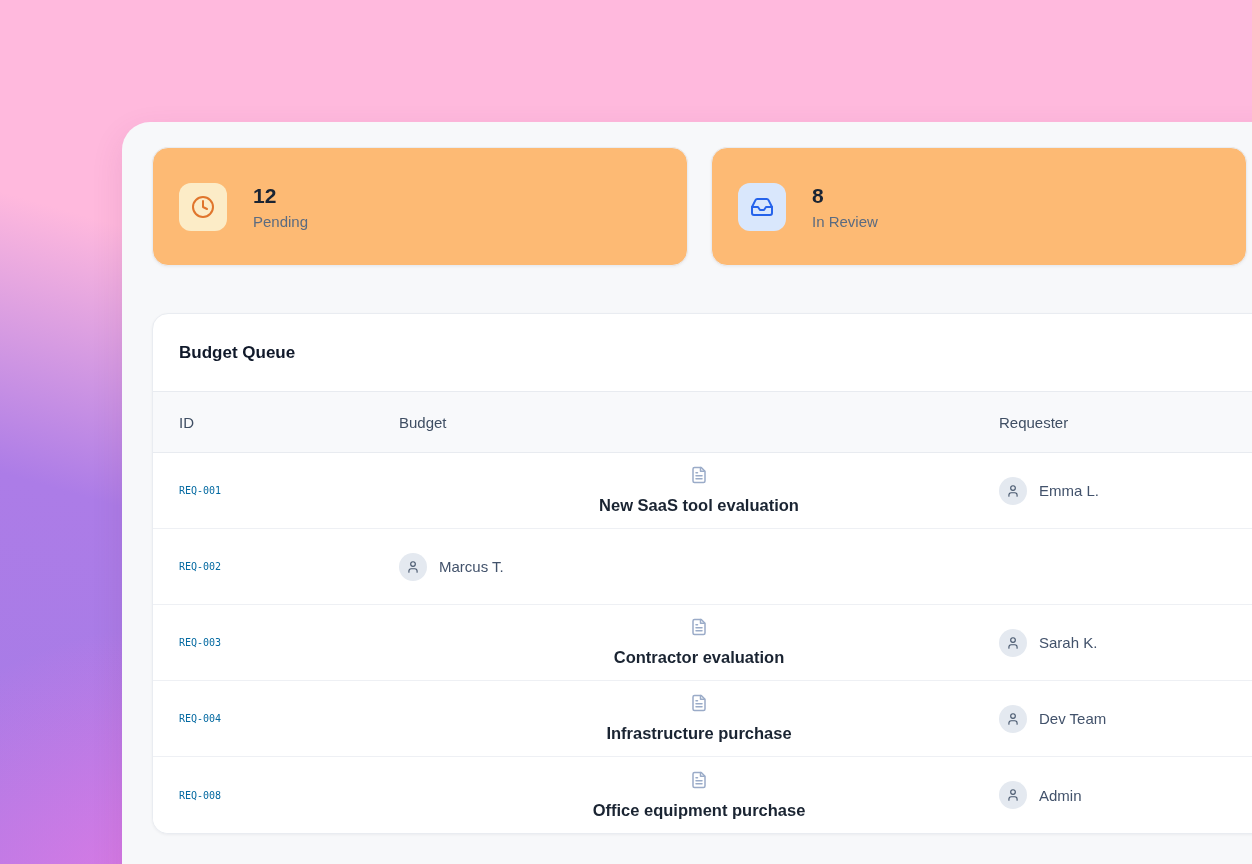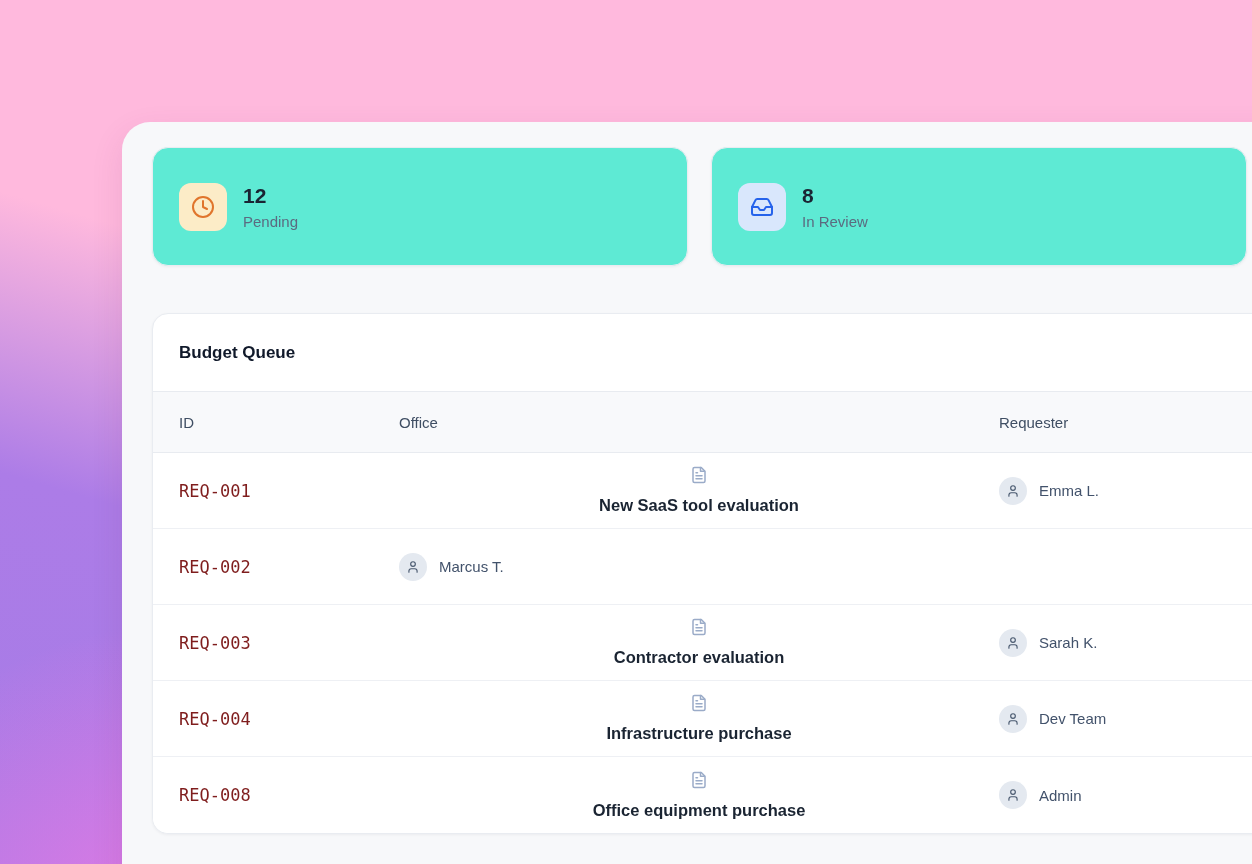--- a/index.html
+++ b/index.html
@@ -19,26 +19,26 @@
     background: #f7f8fa;
     border-radius: 28px;
     box-shadow: 0 12px 32px rgba(120, 40, 110, 0.12);
     padding: 25px 30px;
   }
 
   
   .stats-row { display: flex; gap: 23px; }
   .stat-card {
     width: 536px; height: 119px;
-    background: #5eead4;
+    background: #fdba74;
     border: 1px solid #e9ecf1;
     border-radius: 16px;
     box-shadow: 0 1px 3px rgba(16,24,40,0.05);
     display: flex; align-items: center;
-    padding-left: 26px; gap: 16px;
+    padding-left: 26px; gap: 26px;
     flex: none;
   }
   .stat-icon {
     width: 48px; height: 48px; border-radius: 12px;
     display: flex; align-items: center; justify-content: center;
     flex: none;
   }
   .stat-icon--amber { background: #fcecc7; }
   .stat-icon--blue  { background: #d9e7fc; }
   .stat-value { font-size: 21px; font-weight: 700; color: #1a2433; line-height: 1.2; }
@@ -78,21 +78,21 @@
   .table-row {
     height: 76px;
     border-bottom: 1px solid #eef0f4;
     background: #ffffff;
     cursor: pointer;
   }
   .table-row:last-child { border-bottom: none; }
 
   .cell-id {
     font-family: "DejaVu Sans Mono", monospace;
-    font-size: 17px; color: #7f1d1d;
+    font-size: 10px; color: #0369a1;
   }
   .cell-request { display: flex; align-items: center; gap: 12px; flex-direction: column; }
   .request-text { font-size: 16.5px; font-weight: 600; color: #1a2432; }
   .doc-icon { display: flex; flex: none; }
 
   .cell-requester { display: flex; align-items: center; gap: 12px; }
   .avatar {
     width: 28px; height: 28px; border-radius: 50%;
     background: #e4e9f0;
     display: flex; align-items: center; justify-content: center;
@@ -138,21 +138,21 @@
   </div>
 
   <div class="table-card">
 
     <div class="table-title-row">
       <div class="table-title">Budget Queue</div>
     </div>
 
     <div class="grid-cols table-header">
       <div class="cell-first">ID</div>
-      <div>Office</div>
+      <div>Budget</div>
       <div>Requester</div>
     </div>
 
     <div>
   <div class="grid-cols table-row">
     <div class="cell-first cell-id">REQ-001</div>
     <div class="cell-request">
       <span class="doc-icon">
         <svg width="18" height="18" viewBox="0 0 24 24" fill="none" stroke="#9aabc8" stroke-width="2" stroke-linecap="round" stroke-linejoin="round">
           <path d="M15 2H6a2 2 0 0 0-2 2v16a2 2 0 0 0 2 2h12a2 2 0 0 0 2-2V7Z"></path>

